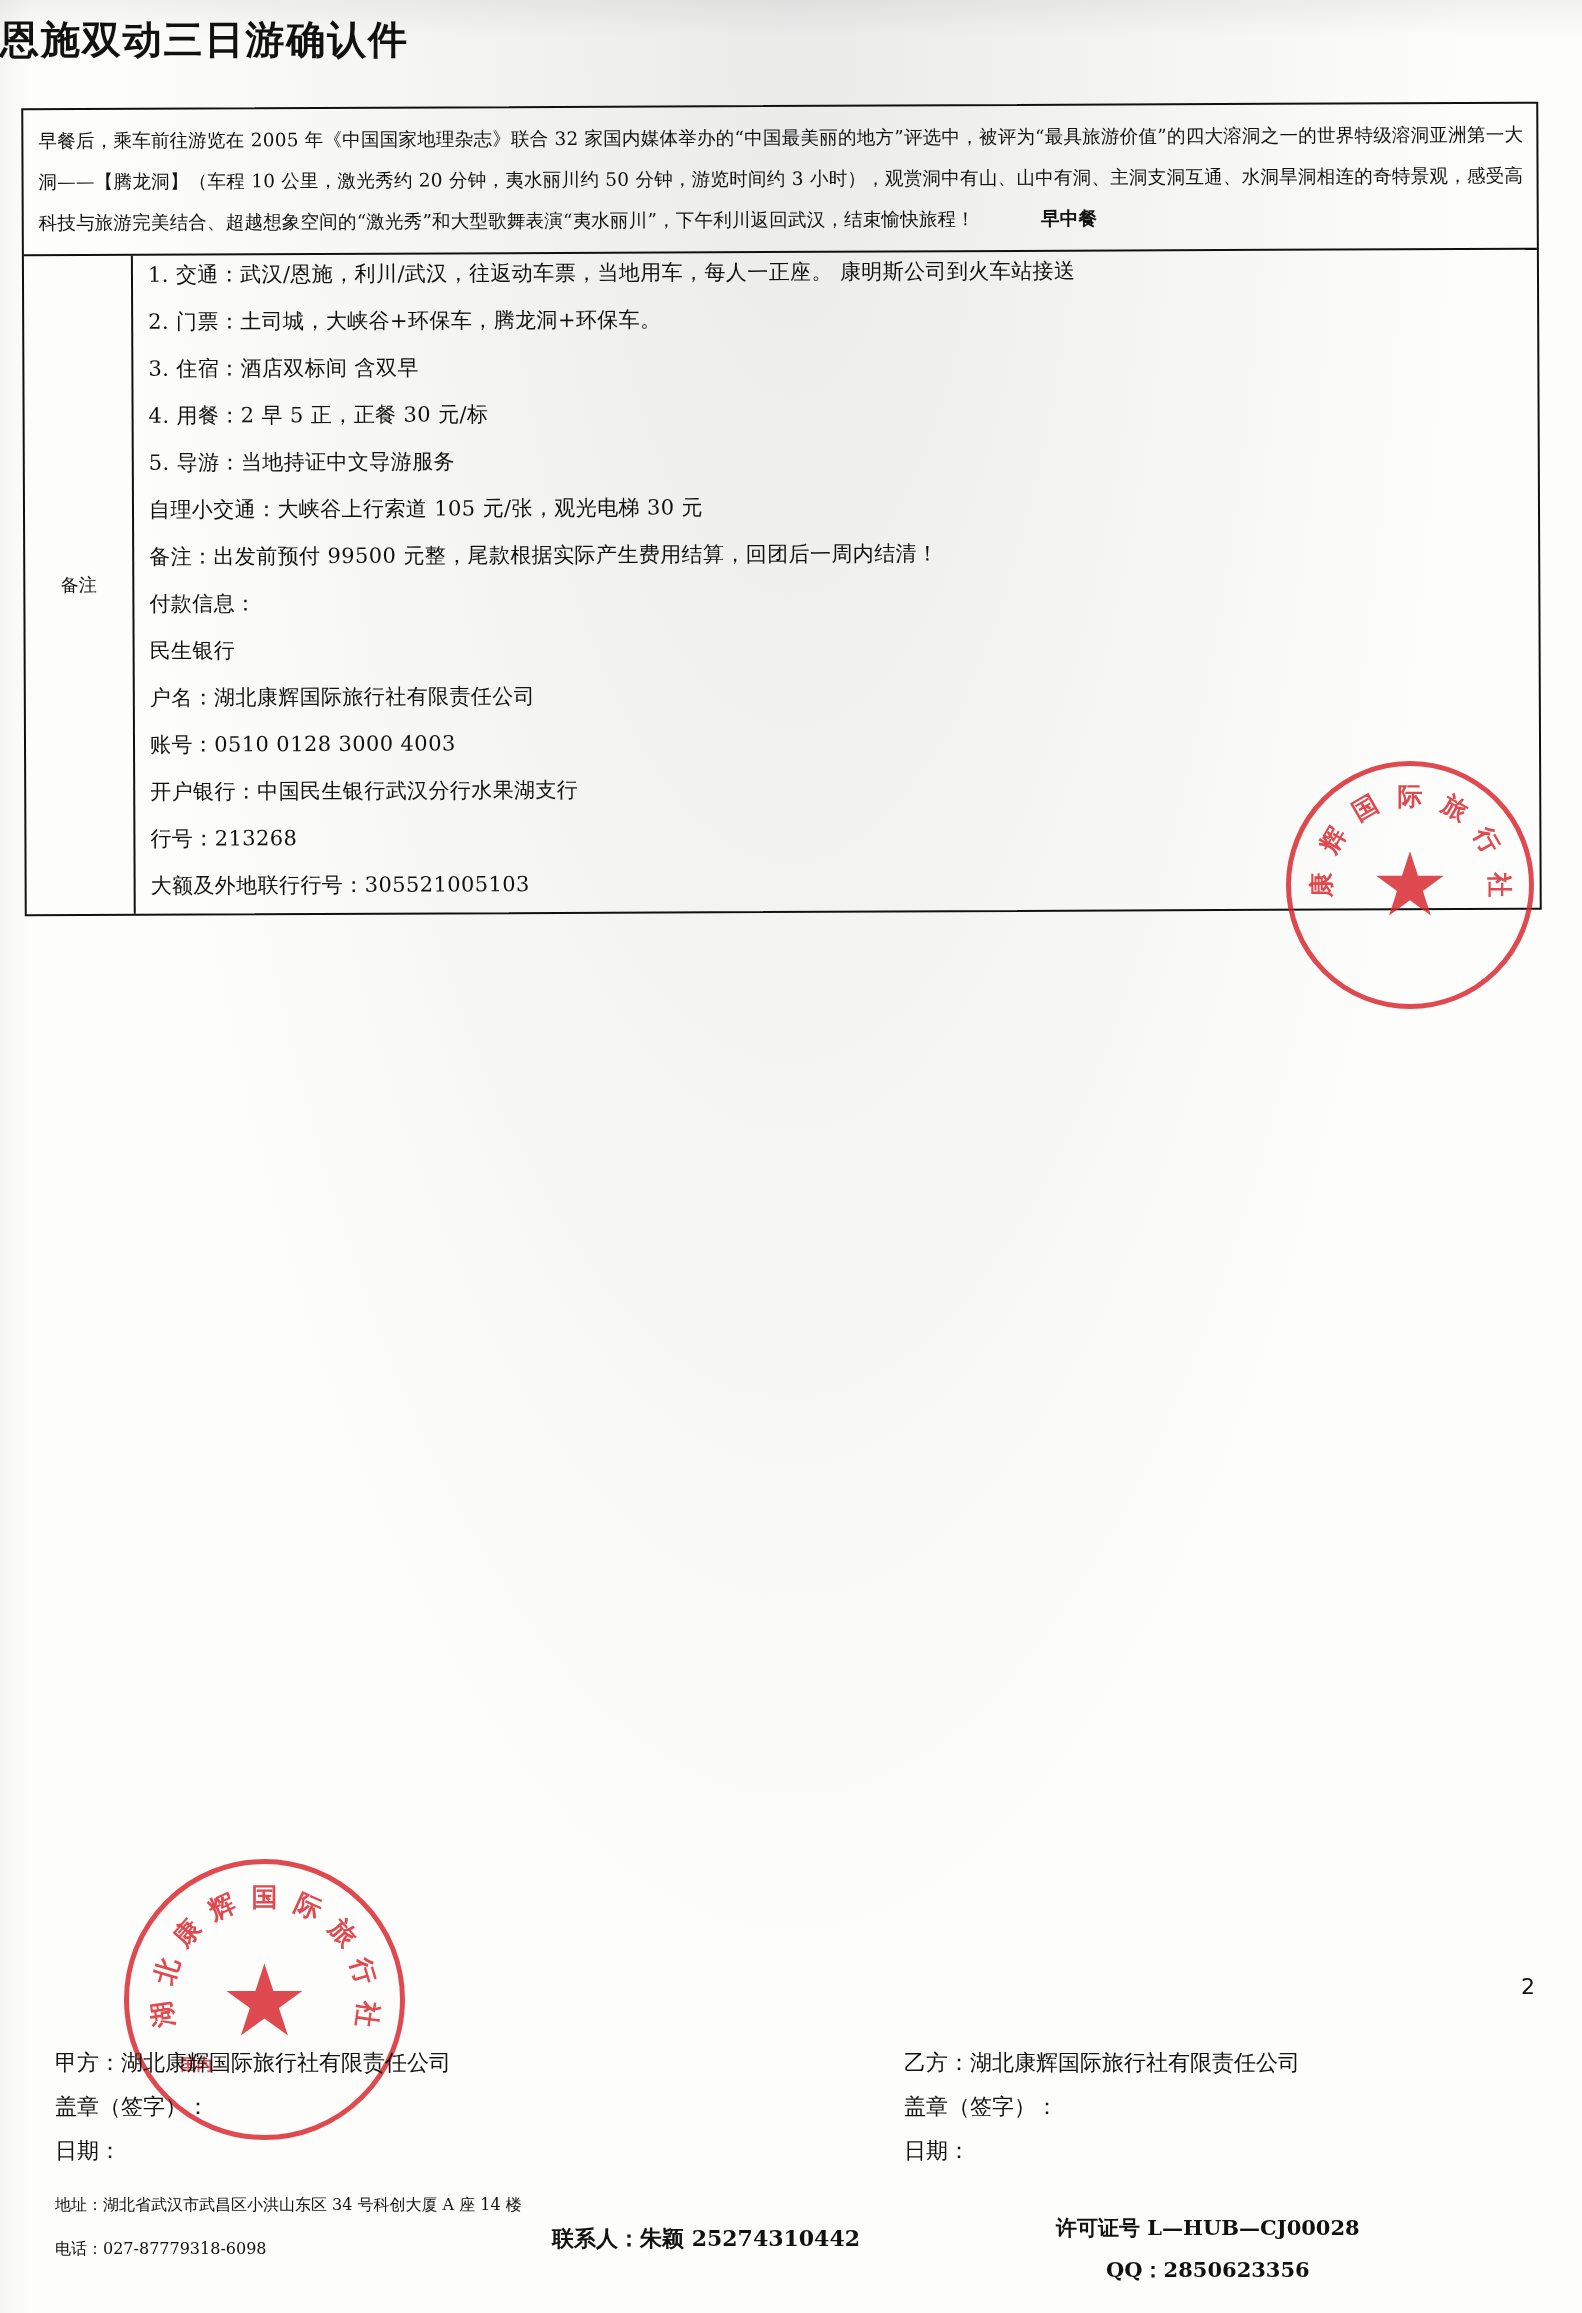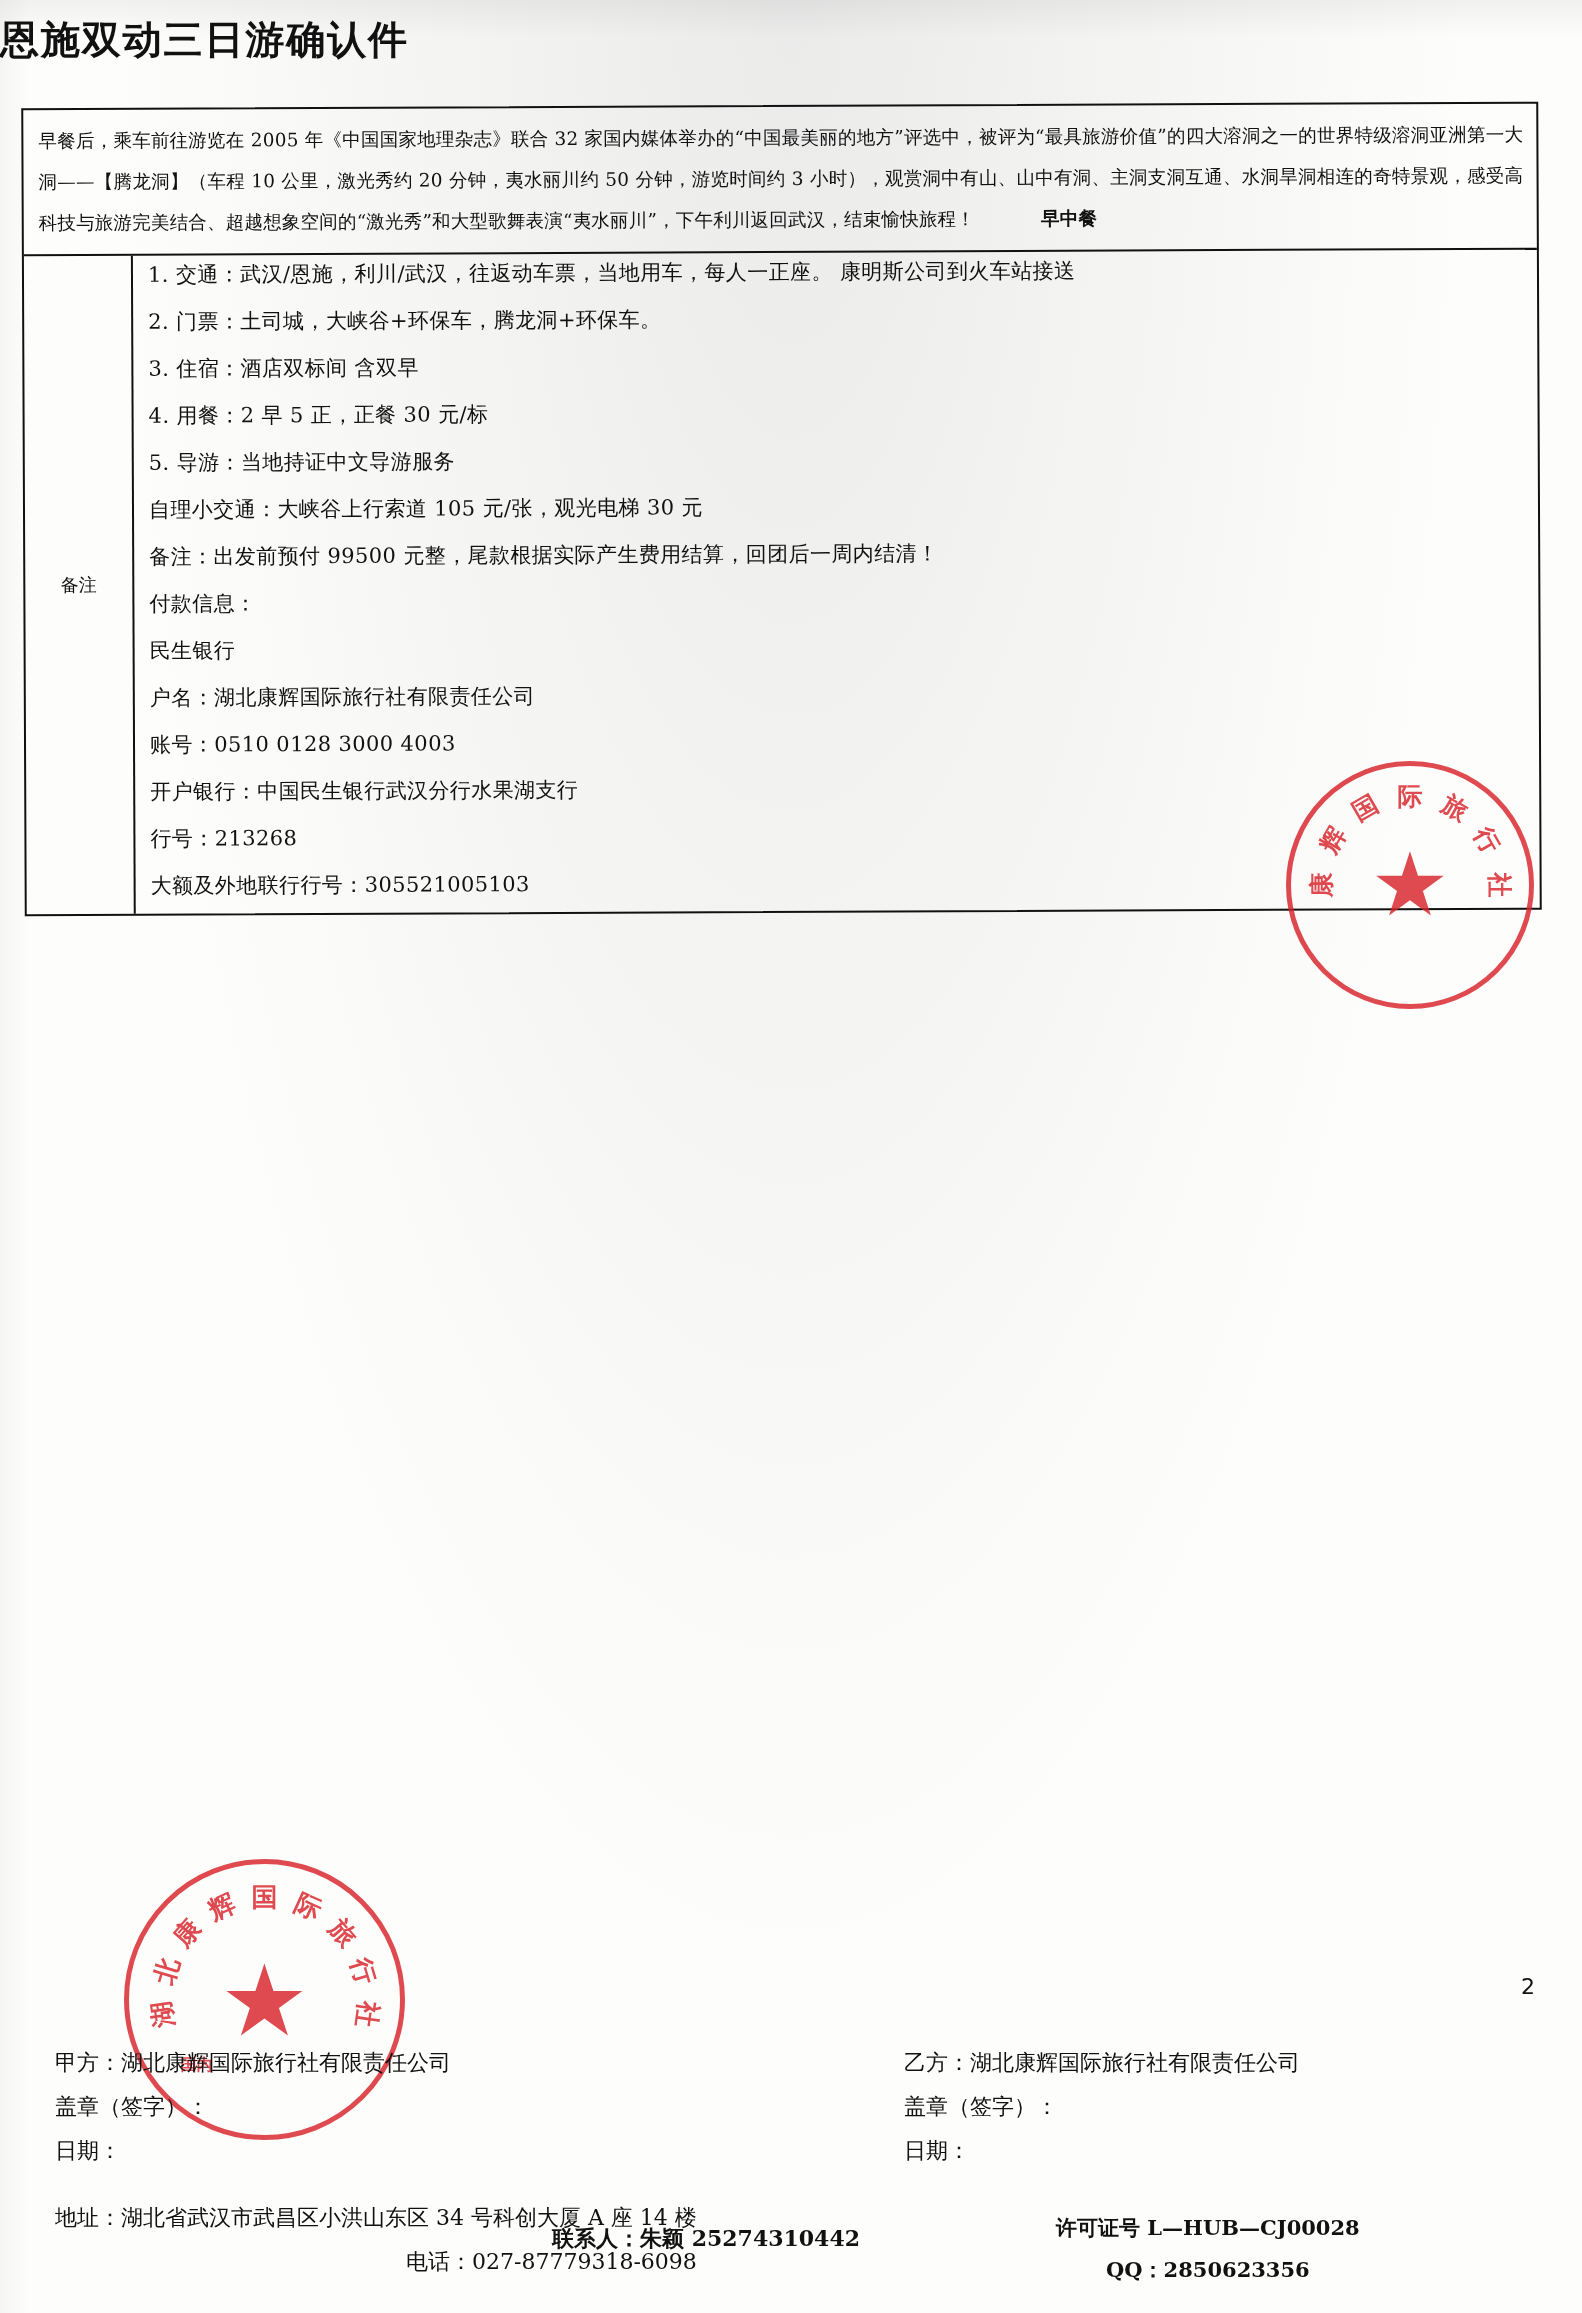--- a/index.html
+++ b/index.html
@@ -111,21 +111,21 @@
   .footer{
     position:absolute;left:0;top:1988px;width:100%;
     font-family:"DejaVu Serif","Liberation Serif",serif;
   }
   .page-num{
     position:absolute;right:48px;top:1974px;
     font-size:22px;
   }
   .f-left{position:absolute;left:55px;top:53px;font-size:22px;line-height:44px;}
   .f-right{position:absolute;left:904px;top:53px;font-size:22px;line-height:44px;}
-  .f-addr{position:absolute;left:55px;top:208px;font-size:22px;line-height:44px;text-align:right;}
+  .f-addr{position:absolute;left:55px;top:195px;font-size:16px;line-height:44px;}
   .f-contact{position:absolute;left:552px;top:236px;font-size:22px;}
   .f-lic{position:absolute;left:1056px;top:219px;font-size:21px;line-height:42px;text-align:center;}
   .bold{font-weight:bold;}
 </style>
 </head>
 <body>
 
 <div class="page-shade"></div>
 
 <div class="doc-title">恩施双动三日游确认件</div>

